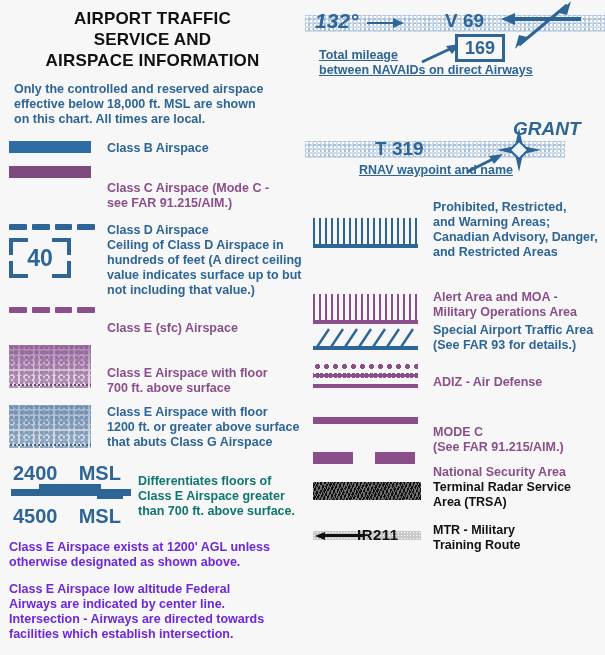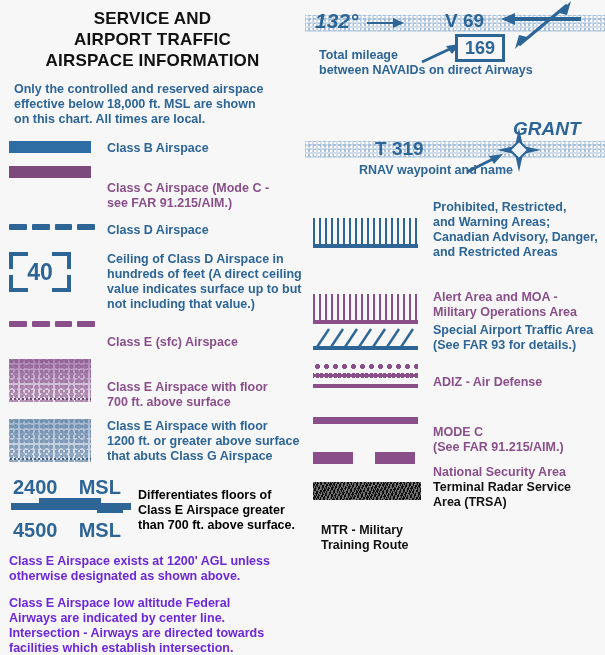--- a/index.html
+++ b/index.html
@@ -83,38 +83,38 @@
 
   
   .msl{position:relative;padding-left:9px;margin-top:12px;display:flex;align-items:flex-start;}
   .msl-sym{width:125px;flex:0 0 125px;position:relative;height:66px;}
   .msl-sym .t{position:absolute;top:0;left:4px;color:#2d6597;font-weight:bold;font-size:20px;letter-spacing:0;}
   .msl-sym .t span{display:inline-block;}
   .msl-sym .b{position:absolute;bottom:0;left:4px;color:#2d6597;font-weight:bold;font-size:20px;}
   .msl-sym .m1{position:absolute;left:2px;top:27px;width:120px;height:7px;background:#2d6597;}
   .msl-sym .m2{position:absolute;left:30px;top:22px;width:62px;height:7px;background:#2d6597;}
   .msl-sym .m3{position:absolute;left:88px;top:27px;width:26px;height:10px;background:#2d6597;}
-  .msl-txt{font-weight:bold;font-size:12.5px;line-height:15px;color:#000000;padding-left:4px;padding-top:12px;}
+  .msl-txt{font-weight:bold;font-size:12.5px;line-height:15px;color:#0f766e;padding-left:4px;padding-top:12px;}
 
   .para{color:#6d28d9;font-weight:bold;font-size:12.5px;line-height:15px;margin:12px 8px 0 9px;}
 
   
   .band{
     position:absolute;height:17px;left:0;right:0;
     background-color:#cfdcea;
     background-image:
       radial-gradient(#ffffff 48%,transparent 49%),
       radial-gradient(#a9c0d8 48%,transparent 49%);
     background-size:4px 4px,5px 5px;
     background-position:0 0,2px 2px;
   }
 
   .band-txt{position:absolute;color:#2d6597;font-weight:bold;}
 
-  .rtext{color:#2d6597;font-weight:bold;font-size:12.5px;line-height:15px;}
+  .rtext{color:#2d6597;font-weight:bold;font-size:12.5px;line-height:15px;text-decoration:underline;}
 
   
   .rrow{display:flex;align-items:flex-start;margin-top:10px;padding-left:8px;}
   .rsym{width:112px;flex:0 0 112px;}
   .rlbl{font-weight:bold;font-size:12.5px;line-height:15px;padding-left:8px;}
 
   
   .comb{position:relative;width:105px;height:30px;}
   .comb .teeth{position:absolute;left:0;right:0;top:0;height:26px;
     background-image:repeating-linear-gradient(to right,currentColor 0 2px,transparent 2px 6px);}
@@ -157,22 +157,22 @@
 
 </style>
 </head>
 <body>
 
 <div class="page">
 
   <div class="col-left">
 
     <div class="title">
+      <div>AIRPORT TRAFFIC</div>
       <div>SERVICE AND</div>
-      <div>AIRPORT TRAFFIC</div>
       <div>AIRSPACE INFORMATION</div>
     </div>
 
     <div class="intro">
       <div>Only the controlled and reserved airspace</div>
       <div>effective below 18,000 ft. MSL are shown</div>
       <div>on this chart.  All times are local.</div>
     </div>
 
     <div class="row" style="margin-top:14px;">
@@ -201,21 +201,21 @@
             <i></i>
             <i></i>
             <i></i>
         </div>
       </div>
       <div class="lbl c-blue">
         <div>Class D Airspace</div>
       </div>
     </div>
 
-    <div class="row" style="margin-top:14px;">
+    <div class="row" style="margin-top:0;">
       <div class="sym">
         <div class="brk">
           <b class="tl"></b>
             <b class="tr"></b>
             <b class="bl"></b>
             <b class="br"></b>
           <span>40</span>
         </div>
       </div>
       <div class="lbl c-blue">
@@ -330,21 +330,21 @@
       <path d="M2 20 L34 5" stroke="#2d6597" stroke-width="3" fill="none"></path>
       <path d="M40 2 L26 4 L32 12 Z" fill="#2d6597"></path>
     </svg>
     <div style="position:absolute;left:150px;top:34px;border:3px solid #2d6597;padding:0 7px;background:#f7f7f7;">
       <span style="color:#2d6597;font-weight:bold;font-size:18px;line-height:22px;text-align:center;">169</span>
     </div>
 
 
     <div style="position:absolute;left:208px;top:118px;color:#2d6597;font-weight:bold;font-size:19px;font-style:italic;">GRANT</div>
 
-    <div style="position:absolute;left:0;top:140px;width:300px;height:20px;">
+    <div style="position:absolute;left:0;top:140px;width:260px;height:20px;">
       <div class="band" style="top:1px;"></div>
       <div style="position:absolute;left:70px;top:-2px;color:#2d6597;font-weight:bold;font-size:19px;">T 319</div>
       <svg width="44" height="44" viewBox="0 0 44 44" style="position:absolute;left:192px;top:-12px;">
         <path d="M22 0 L26 18 L44 22 L26 26 L22 44 L18 26 L0 22 L18 18 Z" fill="#2d6597"></path>
         <path d="M22 13 L31 22 L22 31 L13 22 Z" fill="#eef3f8" stroke="#2d6597" stroke-width="2"></path>
       </svg>
     </div>
 
     <div class="rtext" style="position:absolute;left:10px;top:163px;margin-left:44px;">RNAV waypoint and name</div>
     <svg width="40" height="22" viewBox="0 0 40 22" style="position:absolute;left:160px;top:152px;">
@@ -444,20 +444,30 @@
             <div class="n"></div>
           </div>
       </div>
       <div class="rlbl c-black" style="padding-top:2px;">
         <div>Terminal Radar Service</div>
         <div>Area (TRSA)</div>
       </div>
     </div>
 
     <div class="rrow" style="position:absolute;left:0;top:512px;width:300px;">
+      <div class="rsym">
+        <div class="mtr">
+          <div class="mb"></div>
+          <div class="ar">
+              <div class="sh"></div>
+              <div class="hd"></div>
+            </div>
+          <div class="lbl-ir">IR211</div>
+        </div>
+      </div>
       <div class="rlbl c-black" style="padding-top:1px;">
         <div>MTR - Military</div>
         <div>Training Route</div>
       </div>
     </div>
 
   </div>
 </div>
 
 </body></html>

